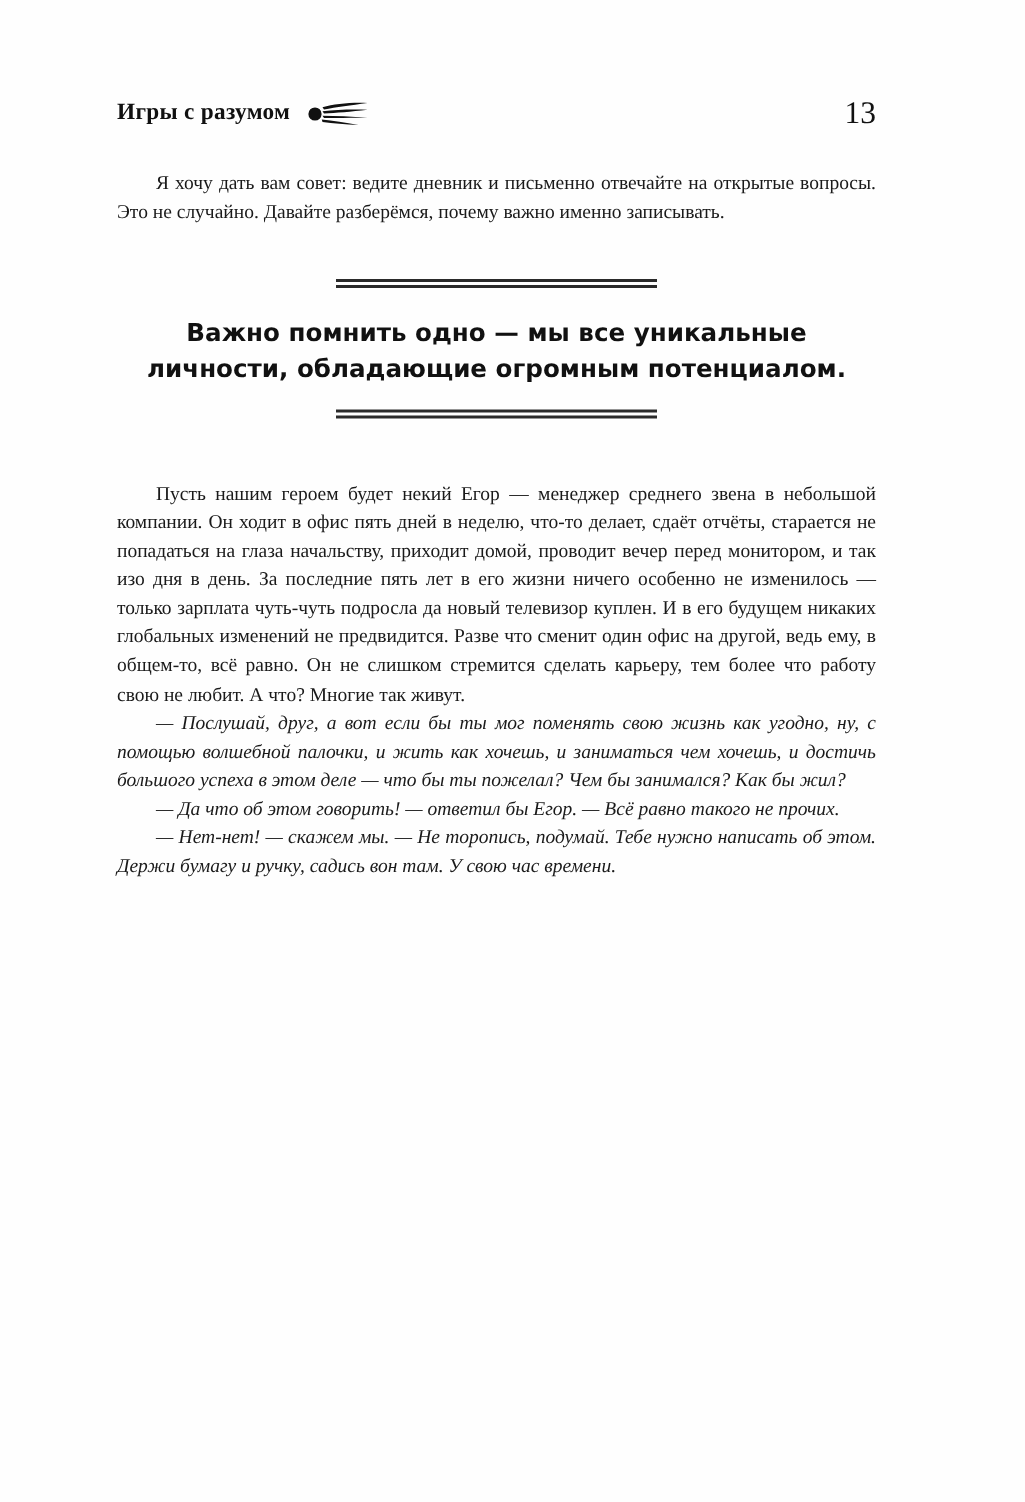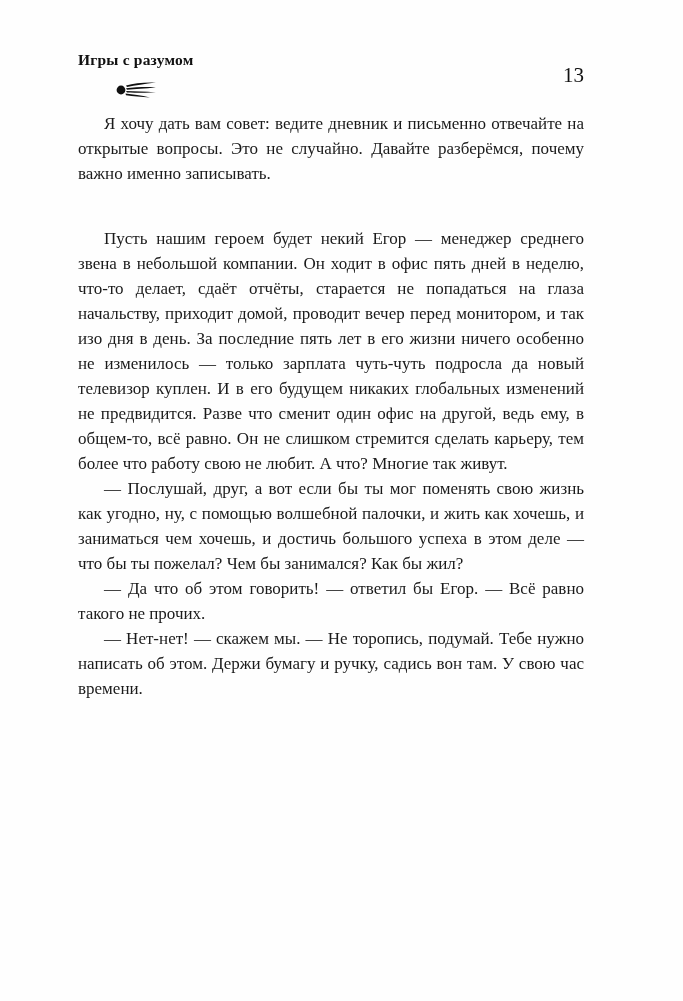--- a/index.html
+++ b/index.html
@@ -36,21 +36,20 @@
     display: flex;
     align-items: center;
     justify-content: space-between;
     height: 30px;
     margin-bottom: 6px;
   }
   .rh-left {
     display: flex;
     align-items: center;
     gap: 10px;
-    flex-direction: column;
   }
   .rh-title {
     font-family: "Liberation Serif", serif;
     font-weight: bold;
     font-size: 15.5px;
     letter-spacing: 0.2px;
     color: #111;
   }
   .comet-icon {
     display: inline-block;
@@ -59,21 +58,21 @@
     position: relative;
   }
   .page-number {
     font-family: "Liberation Serif", serif;
     font-size: 21px;
     color: #111;
   }
   
   p {
     margin: 0;
-    font-size: 17px;
+    font-size: 13px;
     line-height: 1.47;
     text-align: justify;
     text-justify: inter-word;
     color: #1a1a1a;
     hyphens: manual;
   }
   p.indent {
     text-indent: 26px;
   }
   .intro {
@@ -104,20 +103,21 @@
     padding: 0 6px;
   }
   
   .body-block {
     margin-top: 40px;
   }
   .body-block p {
     margin-bottom: 0;
   }
   .italic {
+    font-style: italic;
   }
 </style>
 </head>
 <body>
 
 <div class="page">
   <div class="content">
 
     <div class="running-head">
       <div class="rh-left">
@@ -130,20 +130,25 @@
             <path d="M12 12.1 C21 12.2, 31 12.6, 42 13.4 C31 13.6, 21 13.8, 13 13.6 Z" fill="#111"></path>
             <path d="M11.5 14.6 C19 15.4, 27 16.6, 36 18.4 C27 18.0, 19 17.2, 12 16.3 Z" fill="#111"></path>
           </svg>
         </span>
       </div>
       <span class="page-number">13</span>
     </div>
 
     <p class="indent intro">Я хочу дать вам совет: ведите дневник и письменно отвечайте на открытые вопросы. Это не случайно. Давайте разберёмся, почему важно именно записывать.</p>
 
+    <div class="pullquote">
+      <div class="rule rule-top"></div>
+      <div class="pq-text">Важно помнить одно — мы все уникальные личности, обладающие огромным потенциалом.</div>
+      <div class="rule rule-bottom"></div>
+    </div>
 
     <div class="body-block">
       <p class="indent">Пусть нашим героем будет некий Егор — менеджер среднего звена в небольшой компании. Он ходит в офис пять дней в неделю, что-то делает, сдаёт отчёты, старается не попадаться на глаза начальству, приходит домой, проводит вечер перед монитором, и так изо дня в день. За последние пять лет в его жизни ничего особенно не изменилось — только зарплата чуть-чуть подросла да новый телевизор куплен. И в его будущем никаких глобальных изменений не предвидится. Разве что сменит один офис на другой, ведь ему, в общем-то, всё равно. Он не слишком стремится сделать карьеру, тем более что работу свою не любит. А что? Многие так живут.</p>
       <p class="indent italic">— Послушай, друг, а вот если бы ты мог поменять свою жизнь как угодно, ну, с помощью волшебной палочки, и жить как хочешь, и заниматься чем хочешь, и достичь большого успеха в этом деле — что бы ты пожелал? Чем бы занимался? Как бы жил?</p>
       <p class="indent italic">— Да что об этом говорить! — ответил бы Егор. — Всё равно такого не прочих.</p>
       <p class="indent italic">— Нет-нет! — скажем мы. — Не торопись, подумай. Тебе нужно написать об этом. Держи бумагу и ручку, садись вон там. У свою час времени.</p>
     </div>
 
   </div>
 </div>

